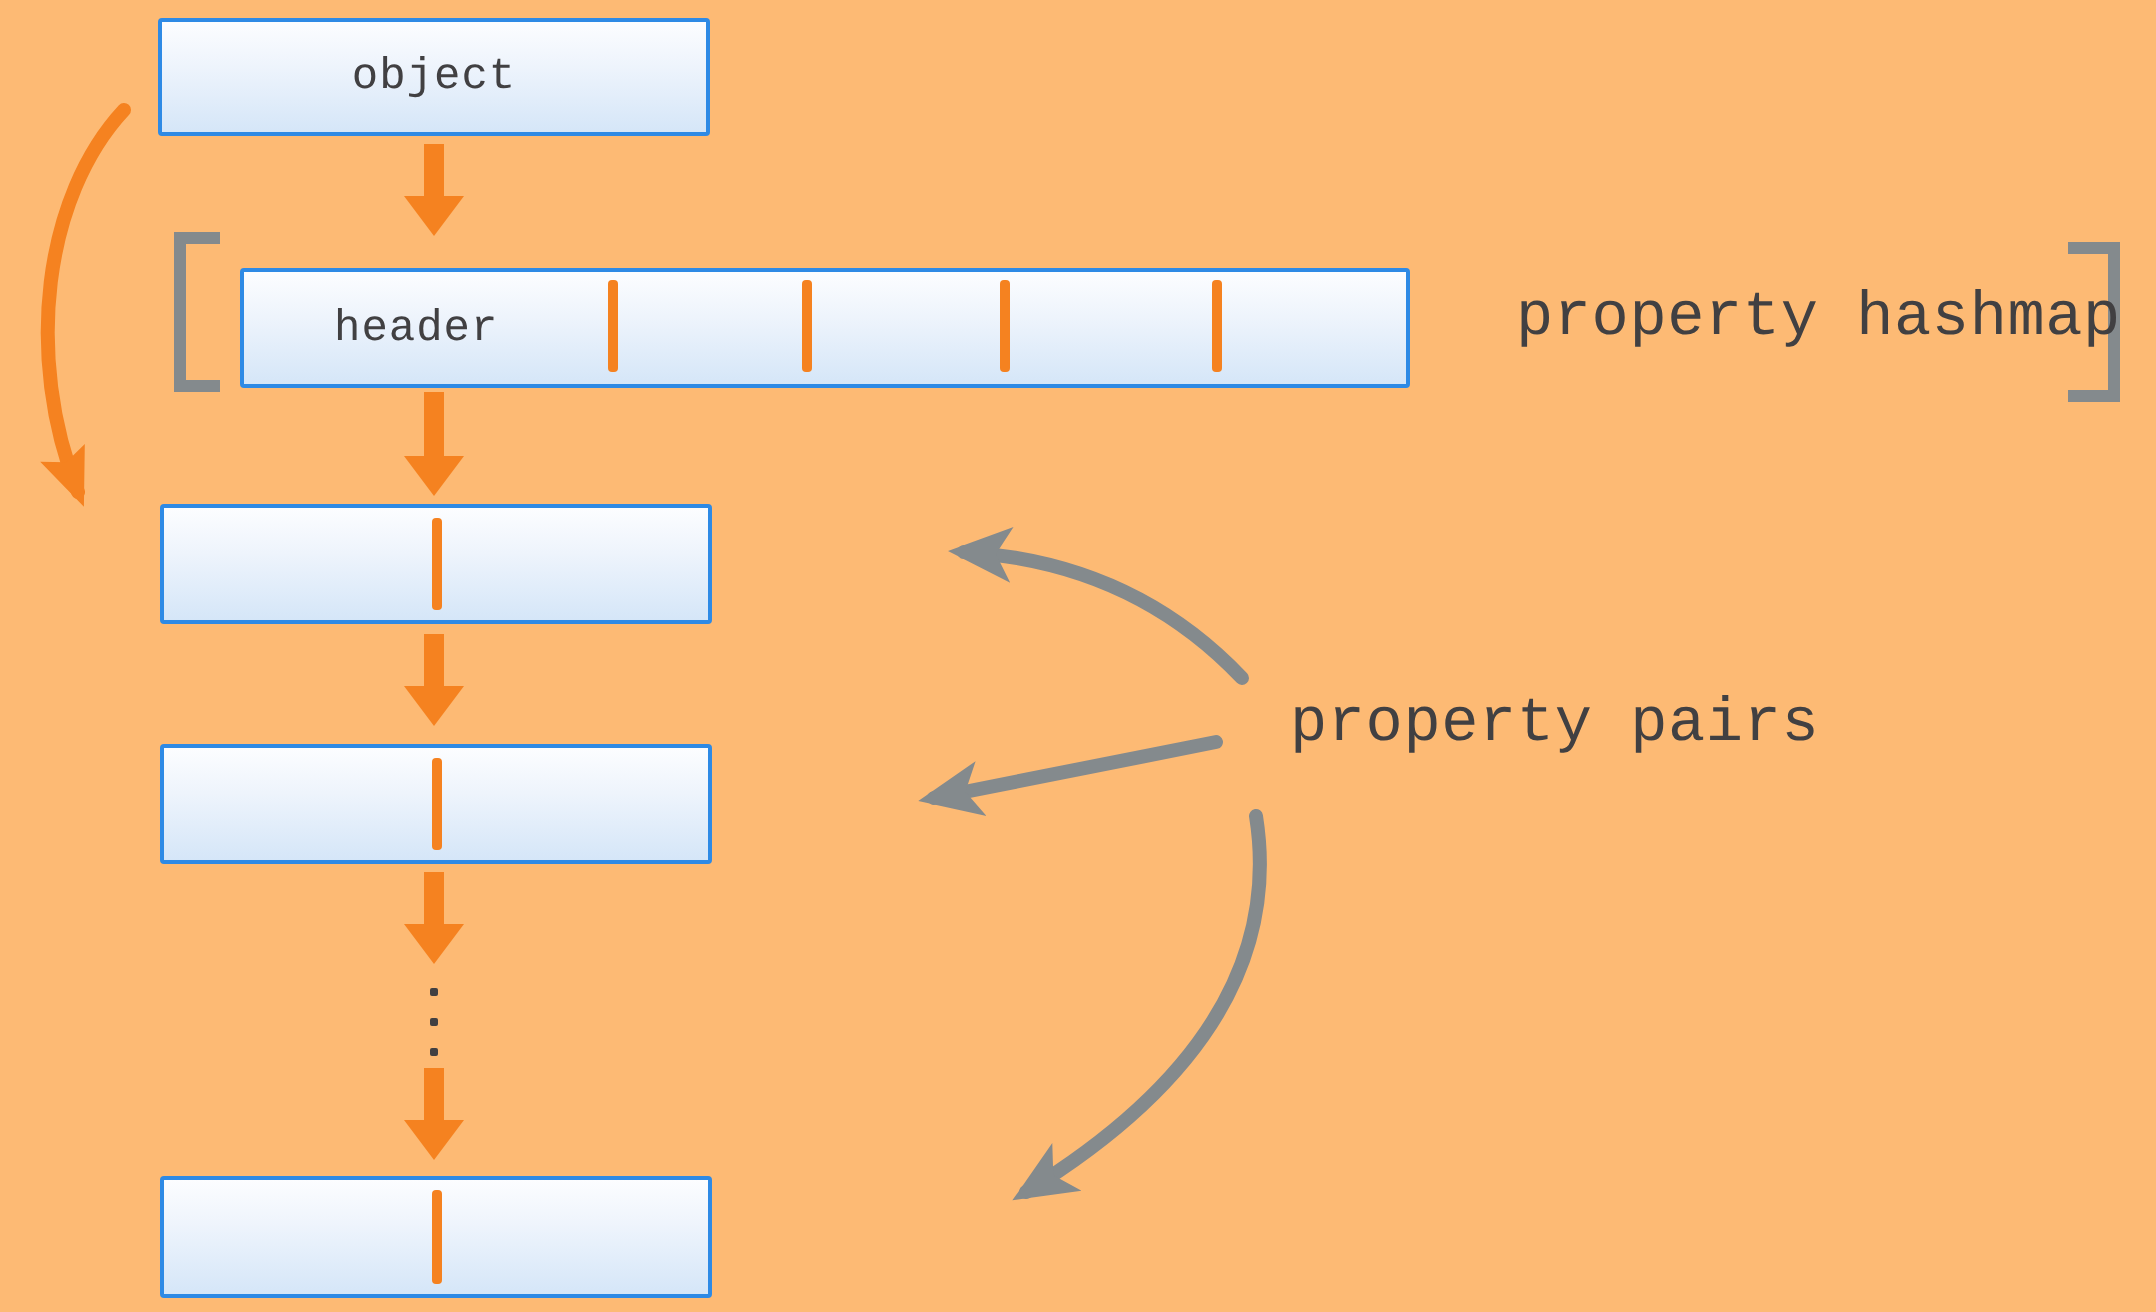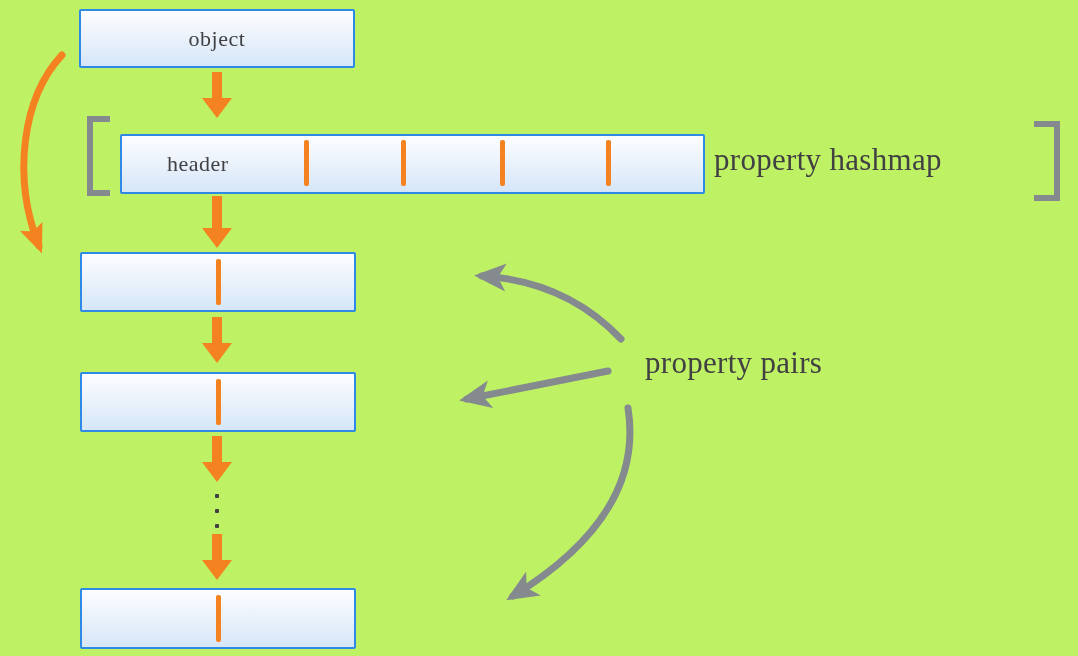--- a/index.html
+++ b/index.html
@@ -1,20 +1,20 @@
 <!DOCTYPE html>
 <html><head>
 <meta charset="utf-8">
 <style>
   html,body { margin:0; padding:0; background:#ffffff; }
   #stage {
     position:relative;
     width:1078px; height:656px;
-    background:#bef264;
-    font-family:Liberation Serif, serif;
+    background:#fdba74;
+    font-family:Liberation Mono, monospace;
     overflow:hidden;
   }
   .box {
     position:absolute;
     box-sizing:border-box;
     border:2.5px solid #2e8ae5;
     border-radius:2px;
     background:linear-gradient(180deg,#fcfdff 0%,#eef4fc 40%,#d5e6f8 100%);
     display:flex; align-items:center;
   }
@@ -88,21 +88,21 @@
         <div class="vtick htick" style="left: 279px;"></div>
         <div class="vtick htick" style="left: 378px;"></div>
         <div class="vtick htick" style="left: 484px;"></div>
       </div>
   </div>
 
   <svg class="bracket-svg" style="left:1020px; top:0;" width="58" height="220">
     <path d="M 17,124 L 37,124 L 37,198 L 17,198" fill="none" stroke="#848a8d" stroke-width="6" stroke-linecap="square"></path>
   </svg>
 
-  <div class="caption" style="left:714px; top:142px;">property hashmap</div>
+  <div class="caption" style="left:758px; top:142px;">property hashmap</div>
 
   <svg class="arrow-svg" style="left:202px; top:196px;" width="30" height="52">
     <rect x="10" y="0" width="10" height="34" fill="#f58220"></rect>
     <polygon points="0,32 30,32 15,52" fill="#f58220"></polygon>
   </svg>
 
   <div class="box" style="left:80px; top:252px; width:276px; height:60px;">
     <div class="vtick pair-divider"></div>
   </div>
 

